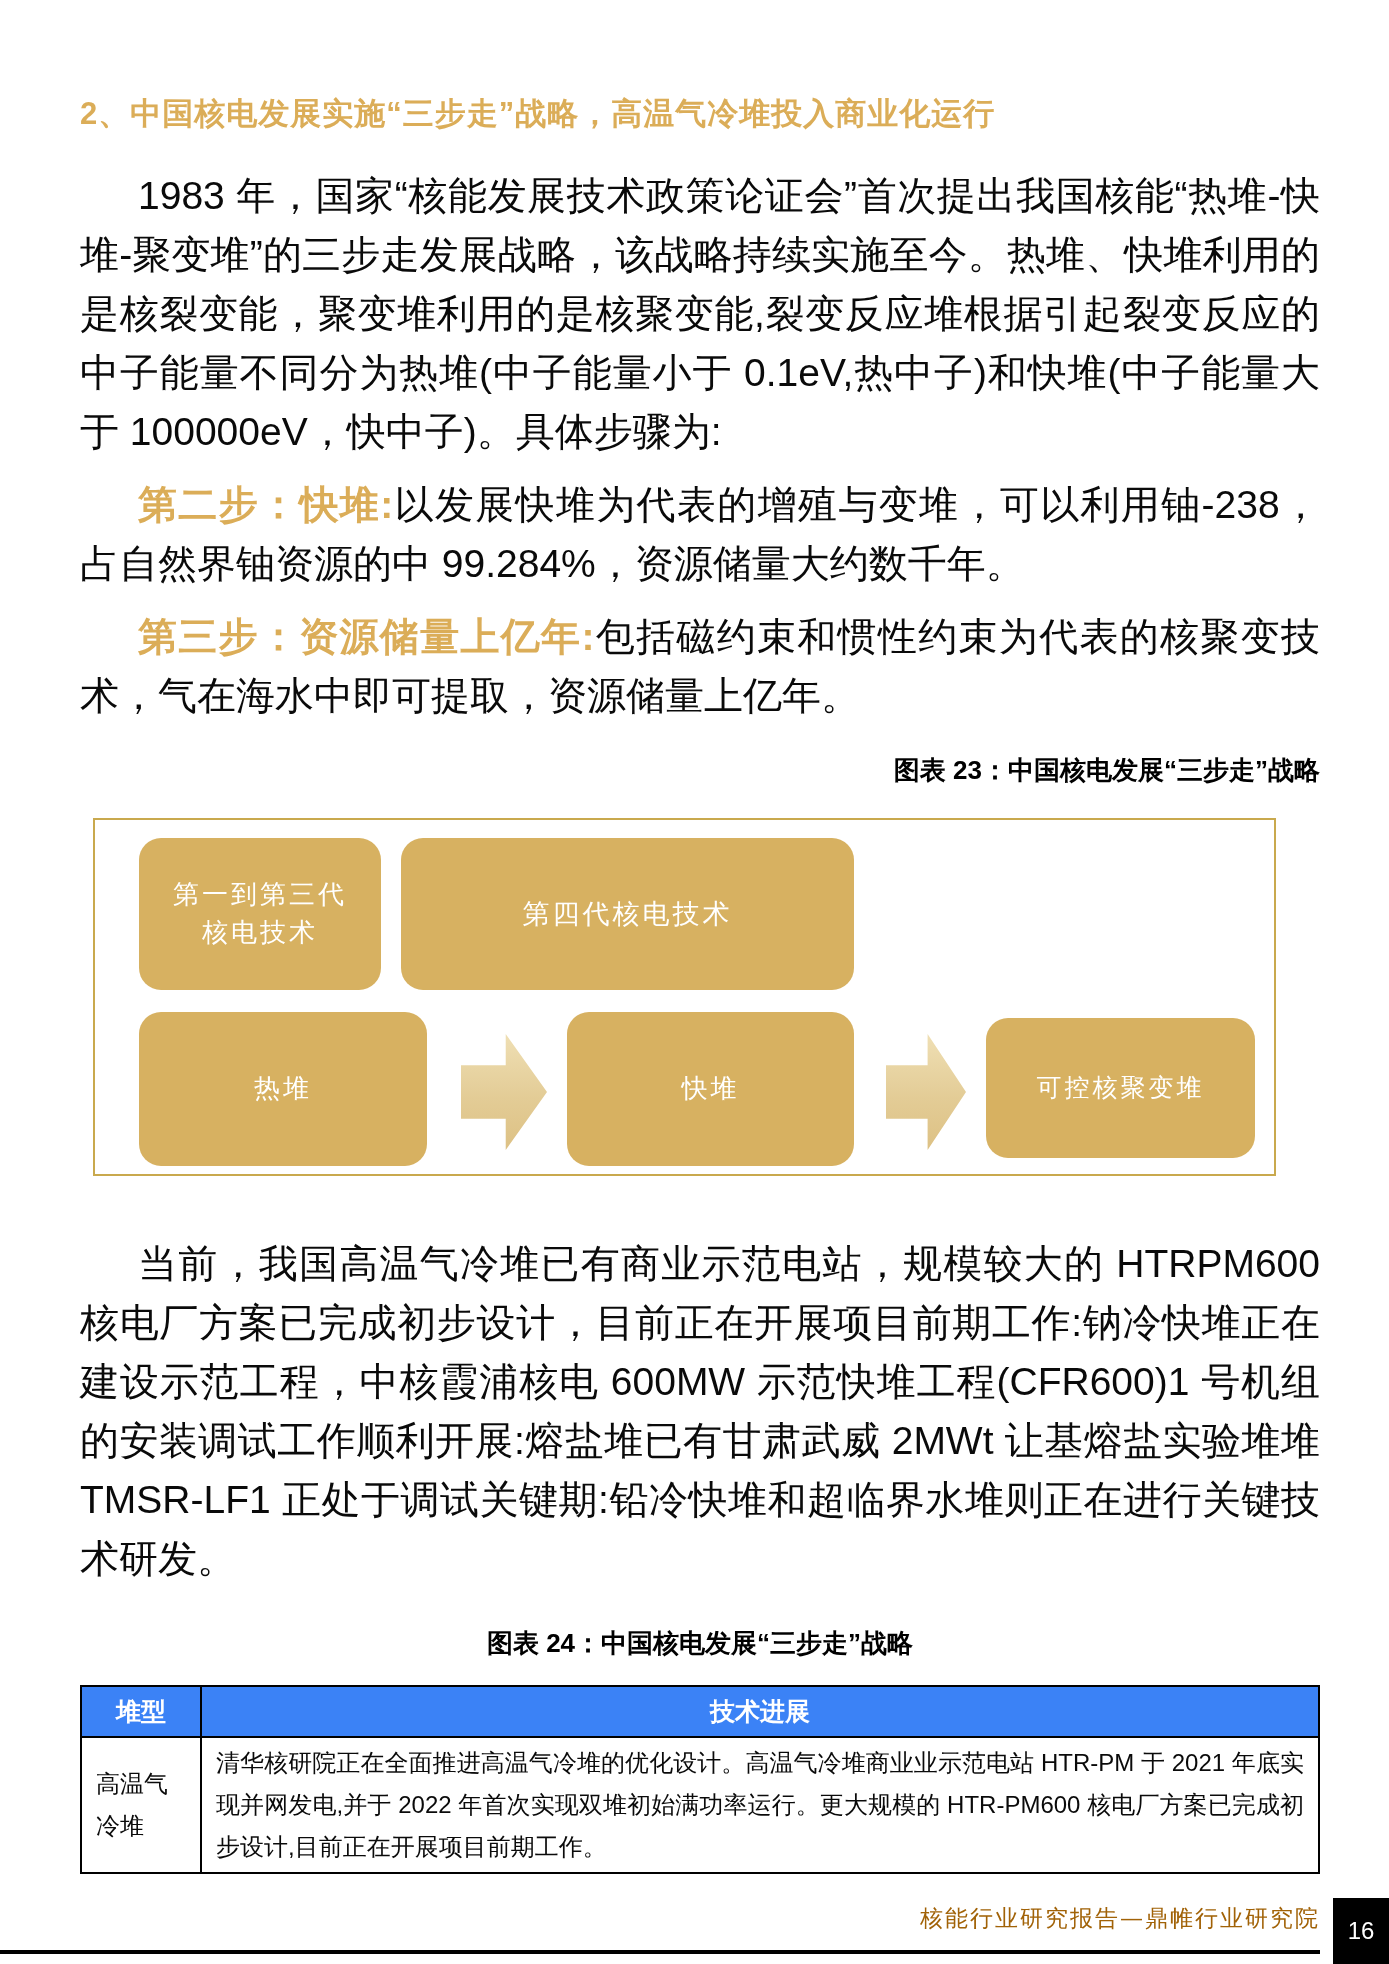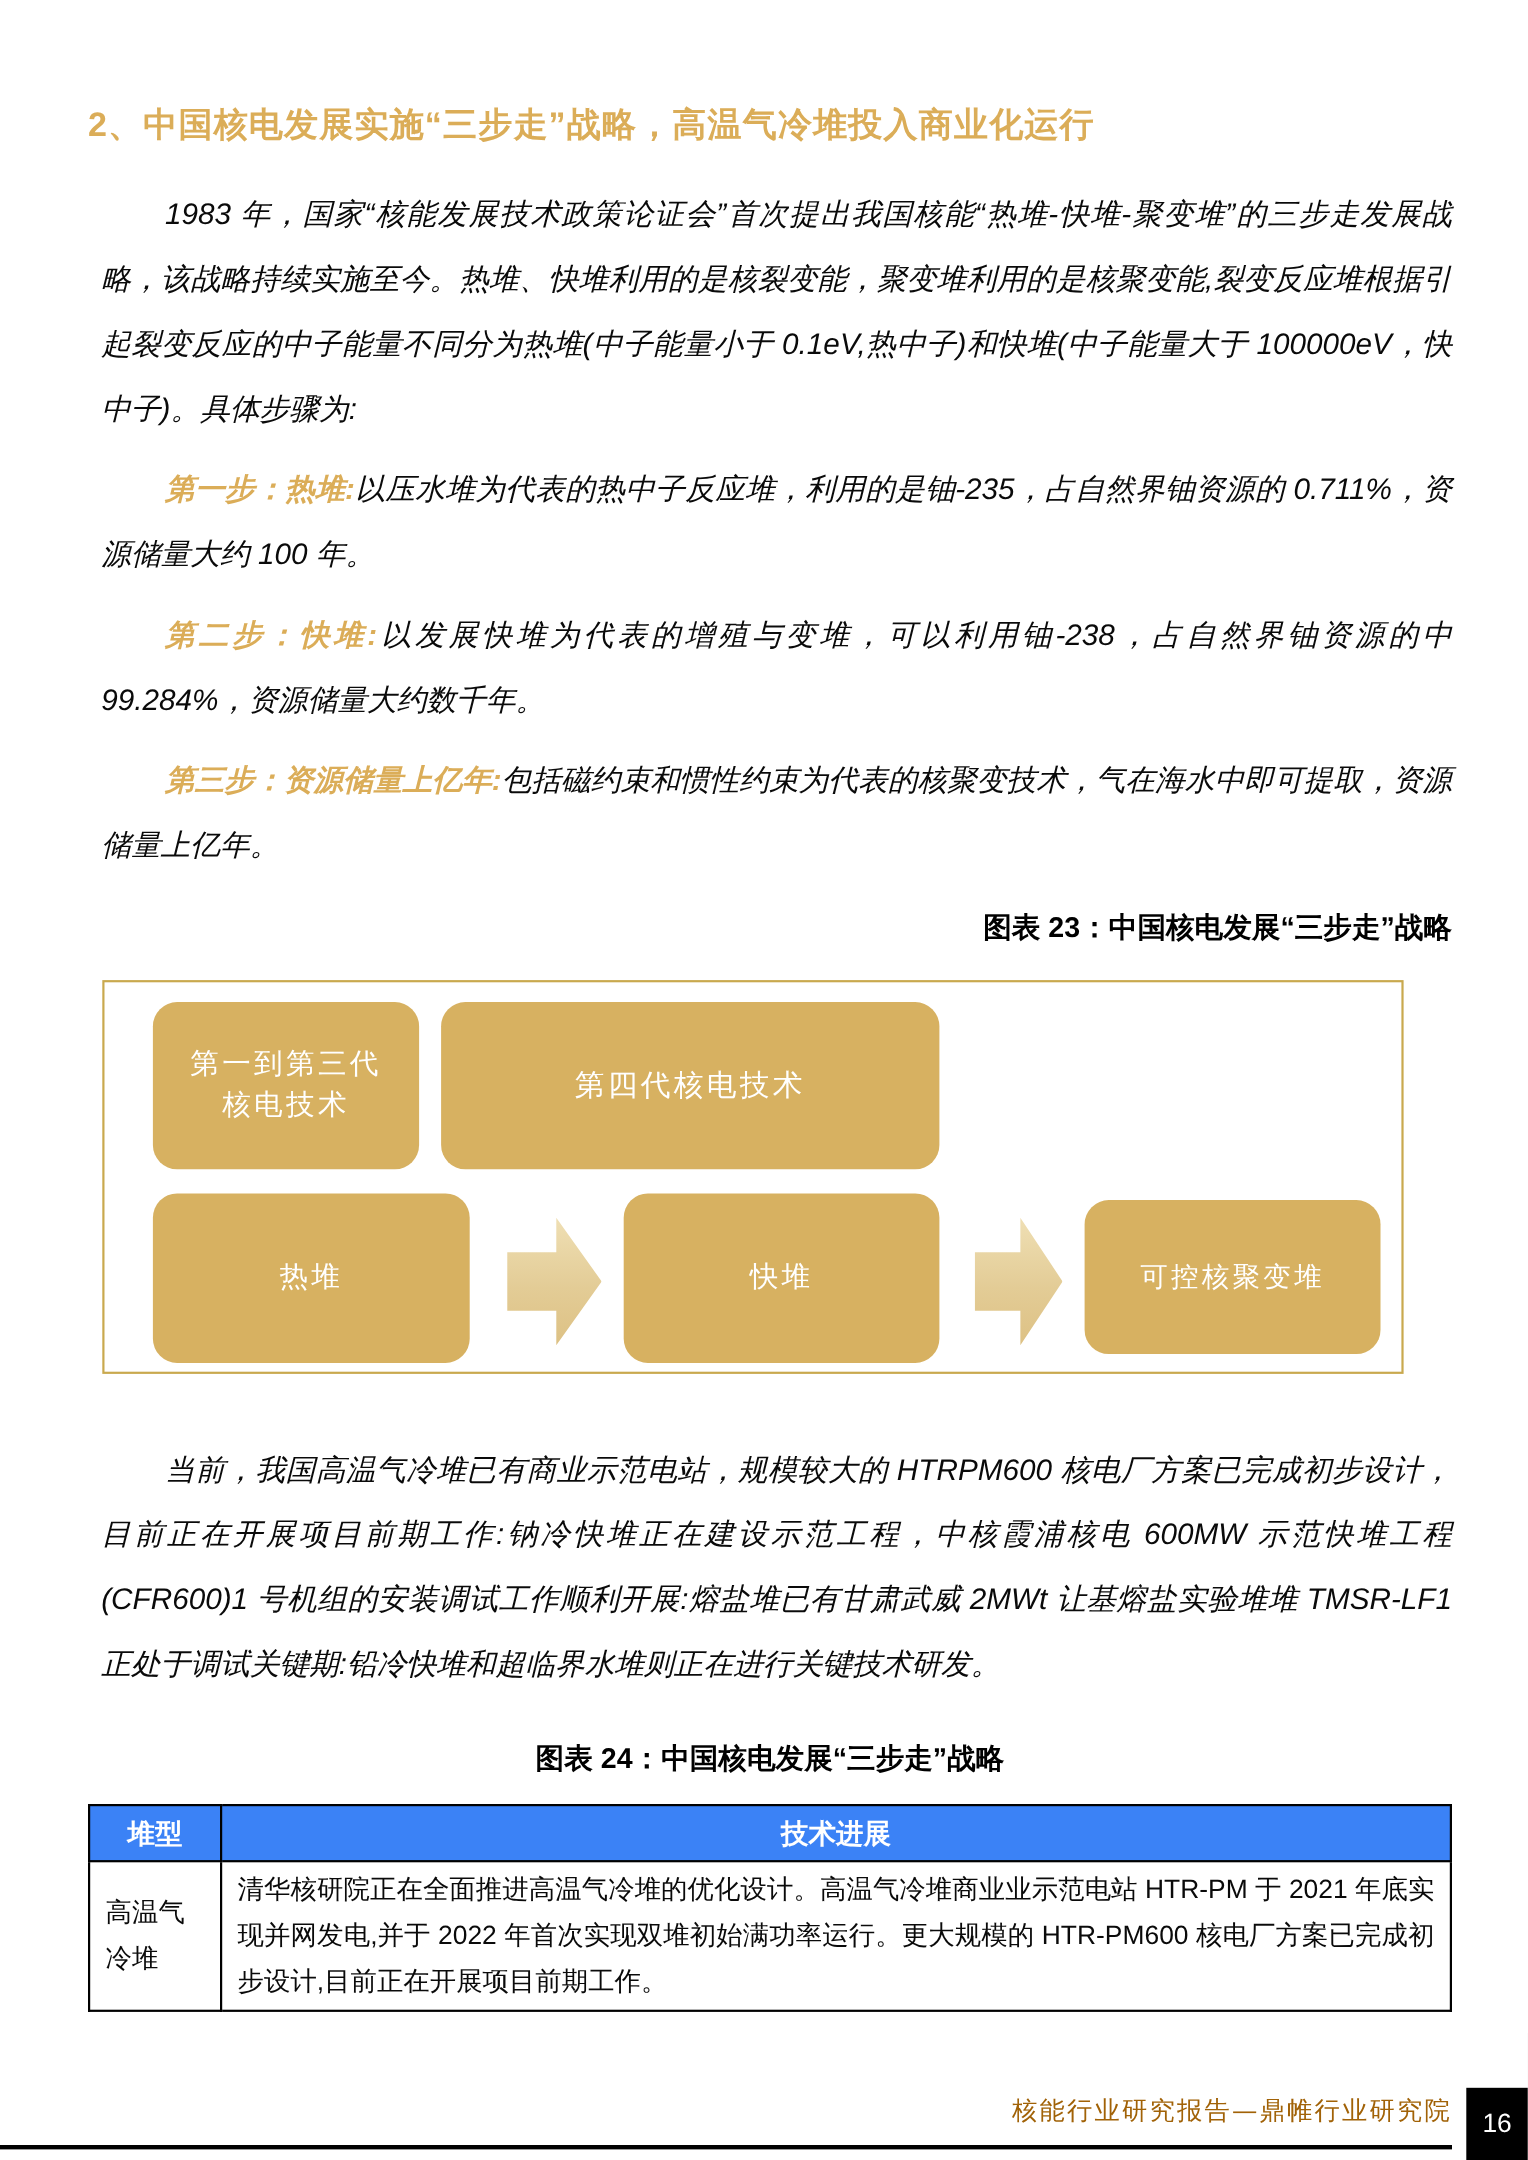--- a/index.html
+++ b/index.html
@@ -16,27 +16,26 @@
 
   h2.sec{
     margin:0 0 30px 0;
     font-size:31px;
     font-weight:bold;
     color:#dbad58;
     letter-spacing:1px;
     line-height:44px;
   }
   p.body{
-    margin:0 0 14px 12px;
-    font-size:27px;
+    margin:0 0 14px 0;
+    font-size:39px;
     line-height:59px;
     text-align:justify;
     text-justify:inter-ideograph;
     text-indent:58px;
-    font-style:italic;
   }
   p.body .lead{
     color:#dbad58;
     font-weight:bold;
   }
   .fig-caption{
     margin:28px 0 30px 0;
     text-align:right;
     font-weight:bold;
     font-size:26px;
@@ -138,21 +137,20 @@
 </head>
 <body>
 
 <div class="page">
   <div class="content">
 
     <h2 class="sec">2、中国核电发展实施“三步走”战略，高温气冷堆投入商业化运行</h2>
 
     <p class="body">1983 年，国家“核能发展技术政策论证会”首次提出我国核能“热堆-快堆-聚变堆”的三步走发展战略，该战略持续实施至今。热堆、快堆利用的是核裂变能，聚变堆利用的是核聚变能,裂变反应堆根据引起裂变反应的中子能量不同分为热堆(中子能量小于 0.1eV,热中子)和快堆(中子能量大于 100000eV，快中子)。具体步骤为:</p>
 
-    <p class="body"><span class="lead">第一步：热堆:</span><span>以压水堆为代表的热中子反应堆，利用的是铀-235，占自然界铀资源的 0.711%，资源储量大约 100 年。</span></p>
 
     <p class="body"><span class="lead">第二步：快堆:</span><span>以发展快堆为代表的增殖与变堆，可以利用铀-238，占自然界铀资源的中 99.284%，资源储量大约数千年。</span></p>
 
     <p class="body"><span class="lead">第三步：资源储量上亿年:</span><span>包括磁约束和惯性约束为代表的核聚变技术，气在海水中即可提取，资源储量上亿年。</span></p>
 
     <div class="fig-caption">图表 23：中国核电发展“三步走”战略</div>
 
     <div class="figure-box">
       <div class="node n-b">第四代核电技术</div>
       <div class="node pre n-a">第一到第三代

